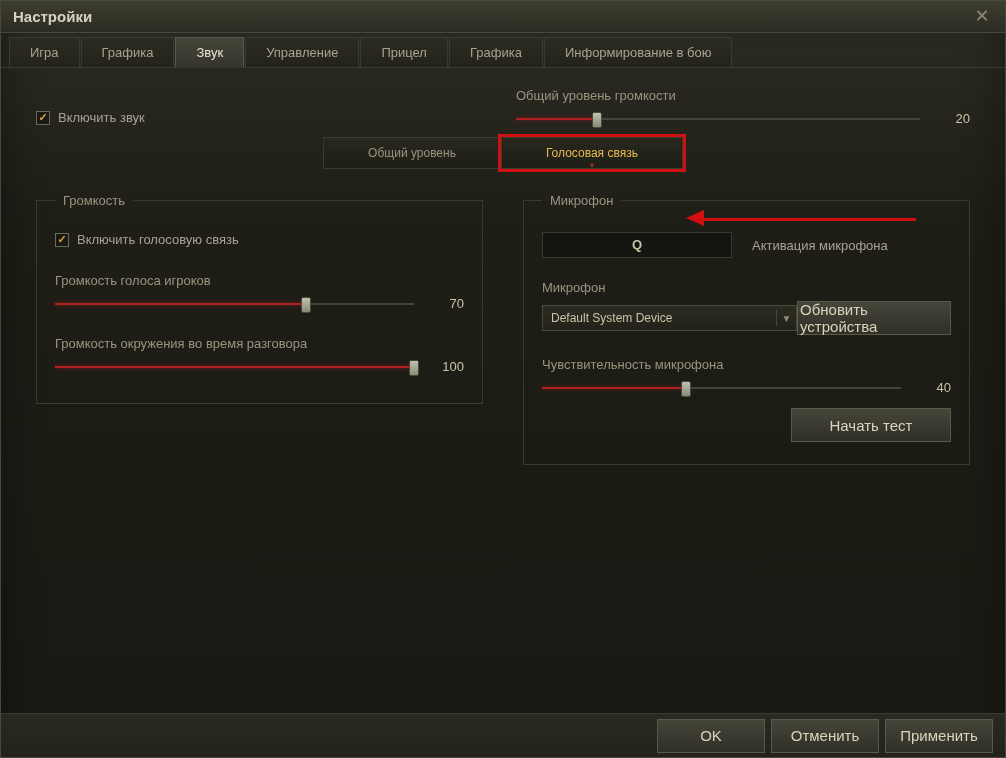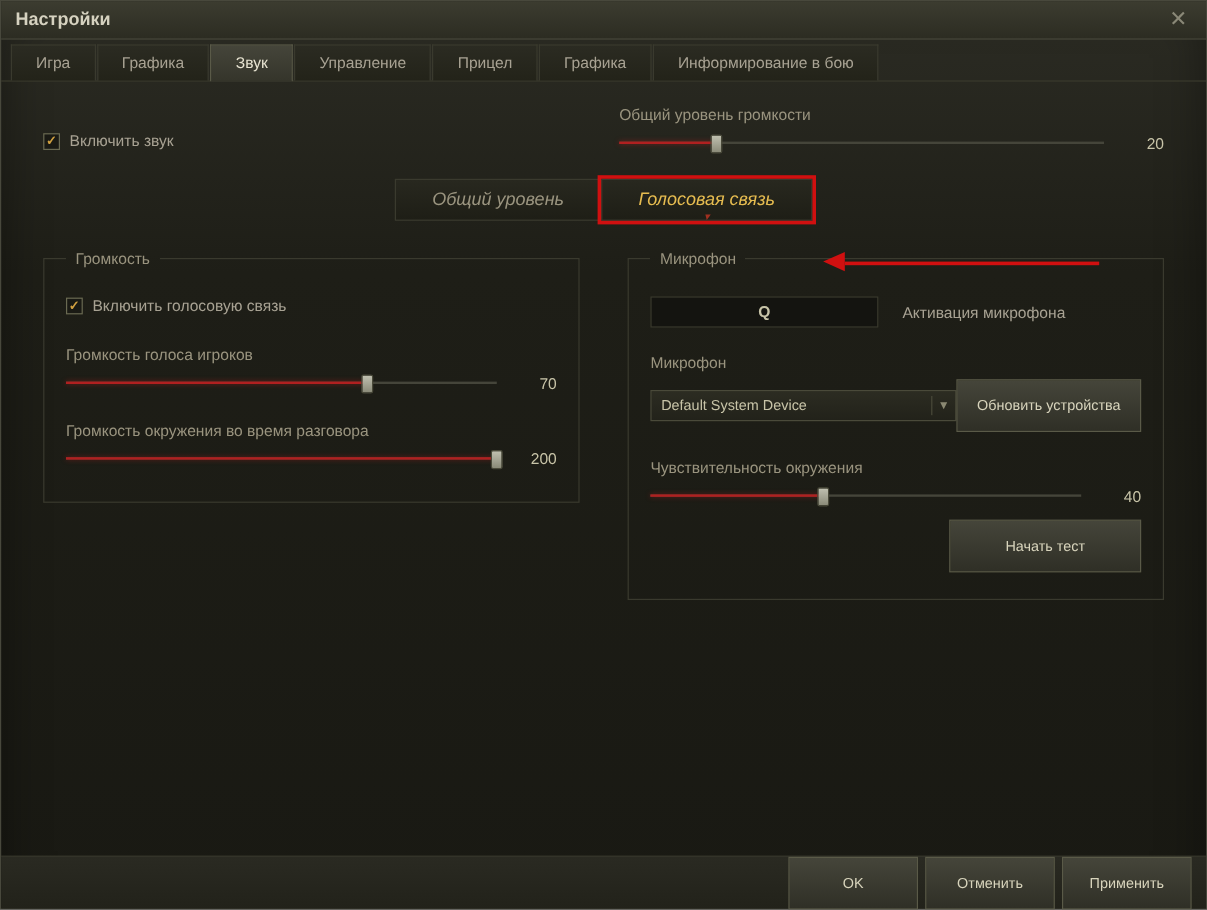--- a/index.html
+++ b/index.html
@@ -93,21 +93,21 @@
 .slider-group {
   margin-bottom: 24px;
 }
 .slider-label {
   margin-bottom: 8px;
   color: #9a947f;
   font-size: 13px;
 }
 .slider-row {
   display: flex;
-  align-items: center;
+  align-items: flex-start;
 }
 .slider {
   flex: 1;
   height: 16px;
   position: relative;
   cursor: pointer;
 }
 .slider-track {
   position: absolute;
   top: 7px;
@@ -140,27 +140,26 @@
   font-size: 13px;
   padding-left: 12px;
 }
 .subtab-row {
   display: flex;
   justify-content: center;
   margin: 8px 0 24px 0;
   position: relative;
 }
 .subtab {
-  padding: 8px 30px;
+  padding: 8px 44px;
   border: 1px solid #3a3a2e;
   background: linear-gradient(180deg, #28281f 0%, #1e1e16 100%);
   color: #9a947f;
   cursor: pointer;
-  font-size: 15px;
-  font-style: italic;
+  font-size: 12px;
 }
 .subtab.active {
   color: #e6bc50;
   position: relative;
 }
 .subtab.highlight {
   outline: 3px solid #d01010;
   outline-offset: 0;
   z-index: 2;
 }
@@ -239,27 +238,27 @@
   font-size: 12px;
 }
 .select-arrow {
   width:16px; height:16px;
   border-left: 1px solid #4a4a3a;
   display:flex; align-items:center; justify-content:center;
   margin-right:-4px; padding-left:4px;
   color: #8a8872; font-size:10px;
 }
 .btn {
-  height: 44px;
+  height: 34px;
   padding: 0 2px;
   background: linear-gradient(180deg, #45453a 0%, #2f2f26 100%);
   border: 1px solid #5a5a48;
   color: #d8d4bc;
   cursor: pointer;
-  font-size: 12px;
+  font-size: 15px;
   display:inline-flex; align-items:center; justify-content:center;
 }
 .device-row { display:flex; align-items:center; margin-bottom: 22px;}
 .test-row { text-align: right; margin-top: 12px;}
 .footer {
   position: absolute;
   left:0; right:0; bottom:0;
   height: 44px;
   background: linear-gradient(180deg, #2a2a22 0%, #22221a 100%);
   border-top: 1px solid #3a3a2e;
@@ -292,21 +291,21 @@
   </div>
 
   <div class="content">
 
     <div class="row-top">
       <div class="checkbox-row" style="margin-top:22px; width:480px;">
         <span class="checkbox checked"></span>
         <span>Включить звук</span>
       </div>
       <div style="flex:1;">
-        <div class="slider-group" style="margin-bottom:12px;">
+        <div class="slider-group" style="margin-bottom:0;">
           <div class="slider-label">Общий уровень громкости</div>
           <div class="slider-row">
             <div class="slider">
               <div class="slider-track"></div>
               <div class="slider-fill" style="width:20%;"></div>
               <div class="slider-handle" style="left:20%;"></div>
             </div>
             <div class="slider-value">20</div>
           </div>
         </div>
@@ -343,21 +342,21 @@
             </div>
           </div>
           <div class="slider-group" style="margin-bottom:6px;">
             <div class="slider-label">Громкость окружения во время разговора</div>
             <div class="slider-row">
               <div class="slider">
                 <div class="slider-track"></div>
                 <div class="slider-fill" style="width:100%;"></div>
                 <div class="slider-handle" style="left:100%;"></div>
               </div>
-              <div class="slider-value">200</div>
+              <div class="slider-value">100</div>
             </div>
           </div>
         </fieldset>
       </div>
 
       <div class="col">
         <fieldset>
           <legend>Микрофон</legend>
 
           <div class="mic-row" style="margin-top:6px;">
@@ -368,21 +367,21 @@
           <div class="slider-label" style="margin-bottom:6px;">Микрофон</div>
           <div class="device-row">
             <div class="select">
               <span>Default System Device</span>
               <span class="select-arrow">▼</span>
             </div>
             <div class="btn" style="flex:1;">Обновить устройства</div>
           </div>
 
           <div class="slider-group" style="margin-bottom:10px;">
-            <div class="slider-label">Чувствительность окружения</div>
+            <div class="slider-label">Чувствительность микрофона</div>
             <div class="slider-row">
               <div class="slider">
                 <div class="slider-track"></div>
                 <div class="slider-fill" style="width:40%;"></div>
                 <div class="slider-handle" style="left:40%;"></div>
               </div>
               <div class="slider-value">40</div>
             </div>
           </div>
 

